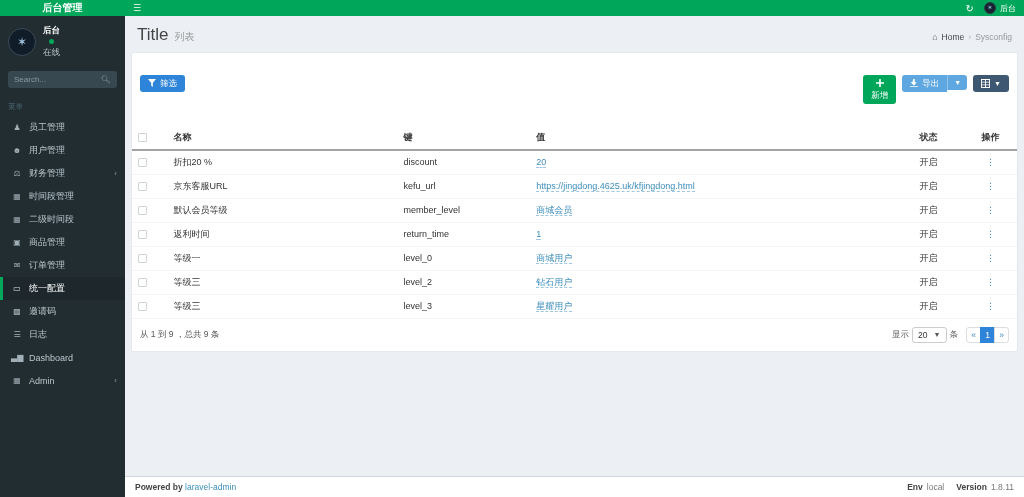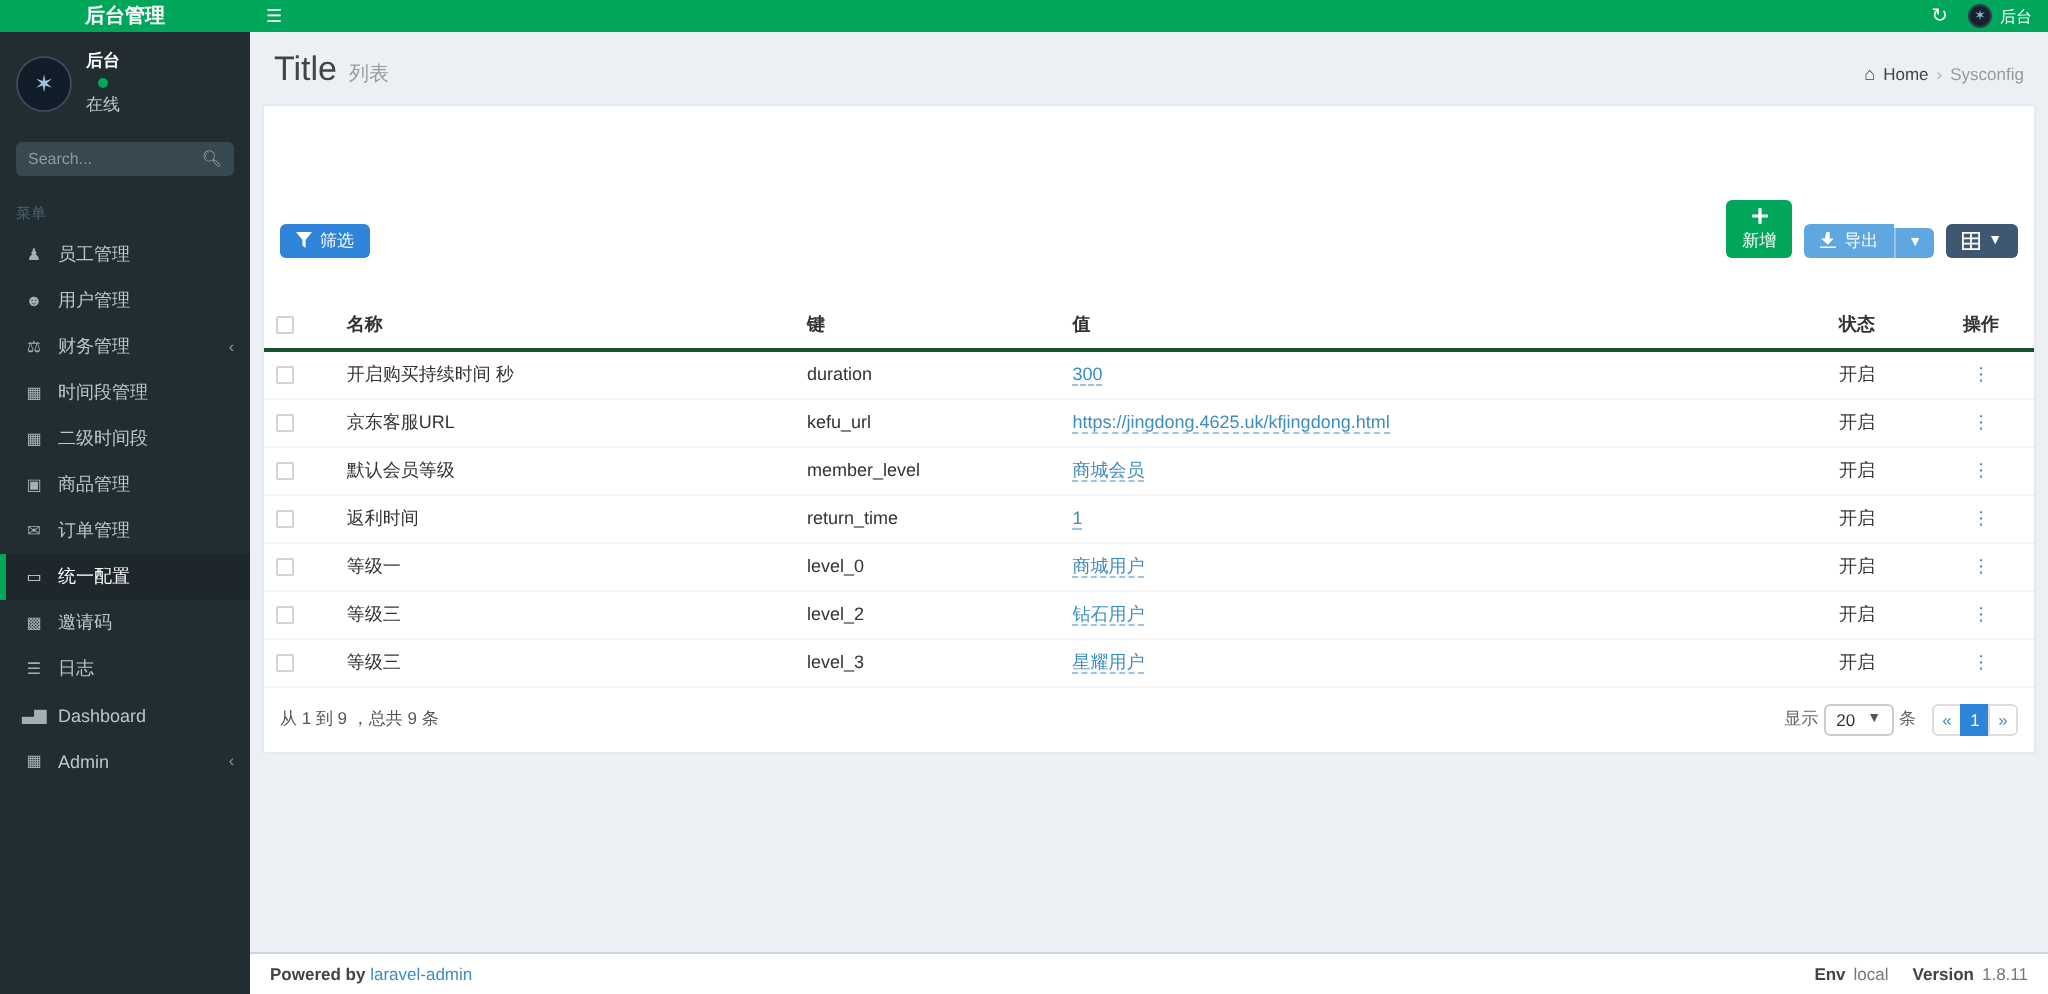--- a/index.html
+++ b/index.html
@@ -51,34 +51,34 @@
   .content-header { display:flex; align-items:baseline; padding:9px 12px 7px 12px; }
   .page-title { font-size:17px; color:#444; font-weight:normal; }
   .page-sub { font-size:10px; color:#999; margin-left:6px; }
   .breadcrumb { margin-left:auto; font-size:8.5px; color:#444; display:flex; align-items:center; gap:4px; }
   .breadcrumb .home-ico { font-size:9px; color:#444; }
   .breadcrumb .sep { color:#b0b0b0; }
   .breadcrumb .current { color:#999; }
   .breadcrumb a { color:#444; text-decoration:none; cursor:pointer; }
 
   .box { margin:0 6px; background:#fff; border:1px solid #e4e9ef; border-radius:2px; }
-  .toolbar { display:flex; align-items:flex-end; padding:22px 8px;margin-top:25px; }
+  .toolbar { display:flex; align-items:flex-start; padding:22px 8px; }
   .btn { display:inline-flex; align-items:center; gap:4px; border:none; border-radius:3px;
     color:#fff; font-size:8.5px; padding:4px 8px; cursor:pointer; font-family:inherit; line-height:1; }
   .btn svg { display:block; }
   .btn-filter { background:#2d84d8; }
   .btn-create { background:#00a65a; margin-left:auto;flex-direction:column; }
   .btn-export { background:#5fa7e0; border-radius:3px 0 0 3px; margin-left:6px; }
   .btn-export-caret { background:#5fa7e0; border-radius:0 3px 3px 0; border-left:1px solid rgba(255,255,255,.35);
     padding:4px 6px; }
   .btn-grid { background:#3f5872; margin-left:6px; }
   .caret { font-size:7px; }
 
   table.grid { width:100%; border-collapse:collapse; font-size:9px; color:#333; }
-  .grid th { text-align:left; font-weight:bold; padding:5px 6px; border-bottom:2px solid #14532d; }
+  .grid th { text-align:left; font-weight:bold; padding:5px 6px; border-bottom:2px solid #a3a3a3; }
   .grid td { padding:5px 6px; border-top:1px solid #f4f4f4; }
   .grid .c-check { width:4%; }
   .grid .c-name  { width:26%; }
   .grid .c-key   { width:15%; }
   .grid .c-value { width:41%; }
   .grid .c-status{ width:8%;  text-align:center; }
   .grid .c-action{ width:6%;  text-align:center; }
   .cbx { width:9px; height:9px; border:1px solid #cfd4da; border-radius:1px; background:#fff;
     display:inline-block; vertical-align:middle; cursor:pointer; }
   .vlink { color:#3c8dbc; text-decoration:none; border-bottom:1px dashed #9fc5e0;
@@ -242,23 +242,23 @@
           <th class="c-name">名称</th>
           <th class="c-key">键</th>
           <th class="c-value">值</th>
           <th class="c-status">状态</th>
           <th class="c-action">操作</th>
         </tr>
       </thead>
       <tbody id="table-body">
           <tr>
             <td class="c-check"><span class="cbx"></span></td>
-            <td class="c-name">开启购买持续时间 秒</td>
-            <td class="c-key">duration</td>
-            <td class="c-value"><a class="vlink">300</a></td>
+            <td class="c-name">折扣20 %</td>
+            <td class="c-key">discount</td>
+            <td class="c-value"><a class="vlink">20</a></td>
             <td class="c-status">开启</td>
             <td class="c-action"><span class="dots">⋮</span></td>
           </tr>
           <tr>
             <td class="c-check"><span class="cbx"></span></td>
             <td class="c-name">京东客服URL</td>
             <td class="c-key">kefu_url</td>
             <td class="c-value"><a class="vlink">https://jingdong.4625.uk/kfjingdong.html</a></td>
             <td class="c-status">开启</td>
             <td class="c-action"><span class="dots">⋮</span></td>

